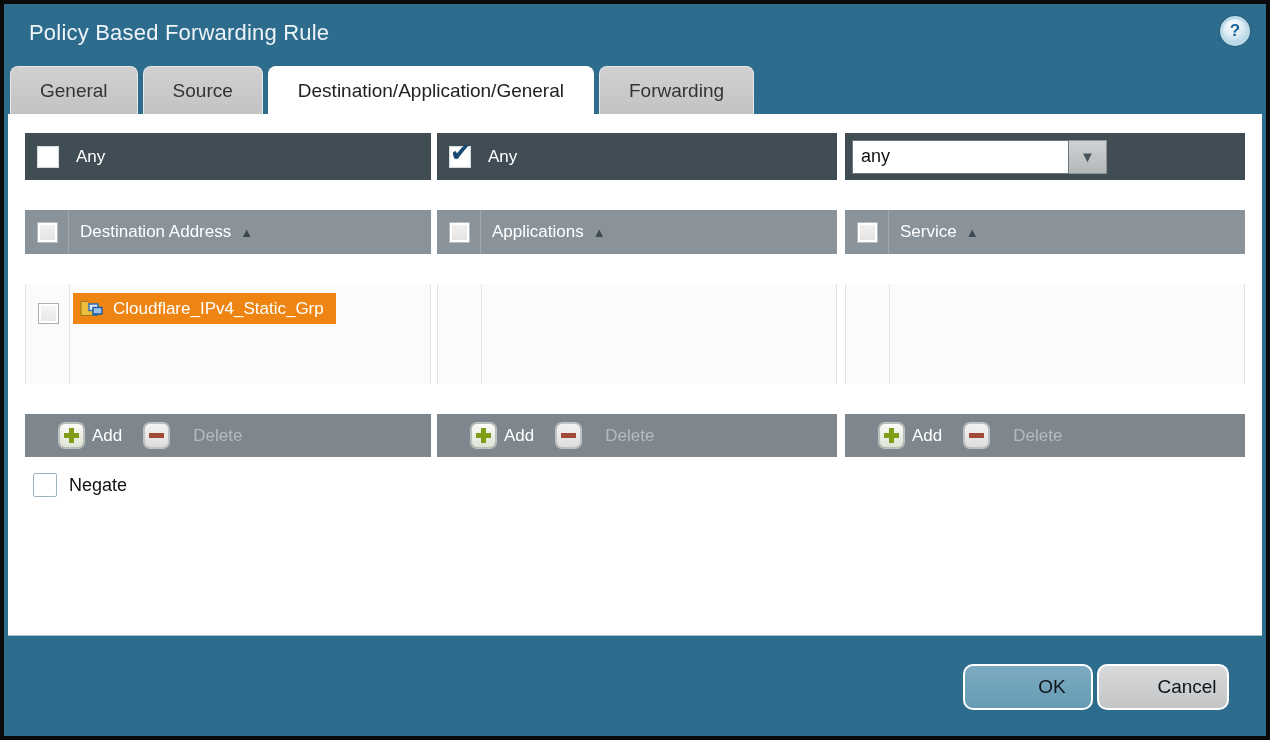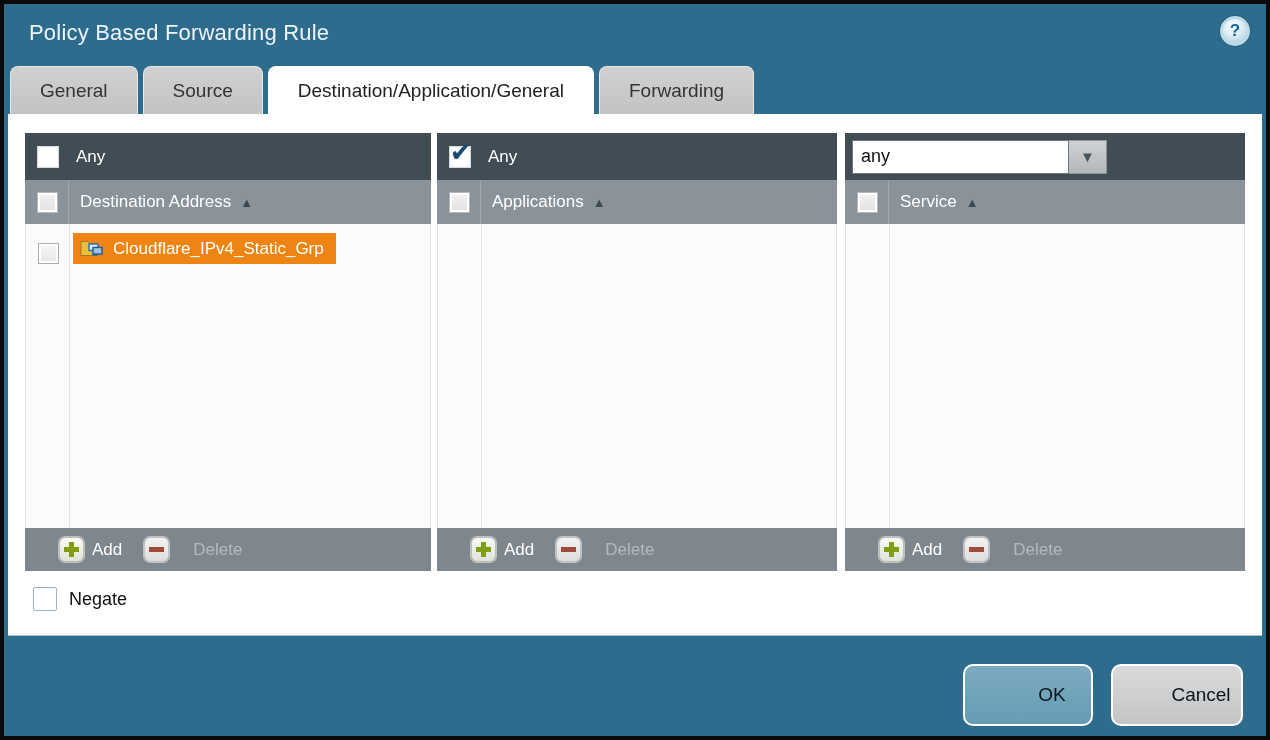--- a/index.html
+++ b/index.html
@@ -41,21 +41,21 @@
   .tab.active { background:#fff; border-color:#fff; color:#222; }
 
   
   .content {
     position:relative; z-index:1;
     margin:0 4px; height:522px; background:#ffffff;
     border-bottom:1px solid #a9c3d0;
     padding:19px 13px 0 17px;
   }
   .cols { display:flex; }
-  .col { display:flex; flex-direction:column; height:438px; }
+  .col { display:flex; flex-direction:column; height:324px;gap:30px; }
   .col1 { width:406px; margin-right:6px; }
   .col2 { width:400px; margin-right:8px; }
   .col3 { width:400px; }
 
   .col-top {
     height:47px; background:#414d55; display:flex; align-items:center;
     color:#fff; font-size:17px; flex:0 0 auto;
   }
   .col-sub {
     height:44px; background:#8a939a; display:flex; align-items:center;
@@ -118,26 +118,26 @@
   }
 
   
   .negate-row { display:flex; align-items:center; margin:16px 0 0 8px; }
   .cb-negate { width:24px; height:24px; background:#fff; border:1px solid #9fb3bf; border-radius:2px; cursor:pointer; }
   .negate-label { margin-left:12px; font-size:18px; color:#111; }
 
   
   .bottombar { height:100px; position:relative; }
   .btn {
-    position:absolute; top:28px; height:62px;
+    position:absolute; top:28px; height:46px;
     border:2px solid #fff; border-radius:10px;
     font-size:19px; color:#101418; font-family:inherit; cursor:pointer;padding-left:48px;
   }
   .btn-ok { right:173px; width:130px; background:linear-gradient(#7cabc1,#669cb4); }
-  .btn-cancel { right:23px; width:132px; background:linear-gradient(#d9dadb,#c2c4c5); }
+  .btn-cancel { right:37px; width:132px; background:linear-gradient(#d9dadb,#c2c4c5); }
 </style>
 </head>
 <body>
 
 <div class="screen">
 
   <div class="titlebar">
     <div class="title">Policy Based Forwarding Rule</div>
     <div class="help-icon">
       <span>?</span>

